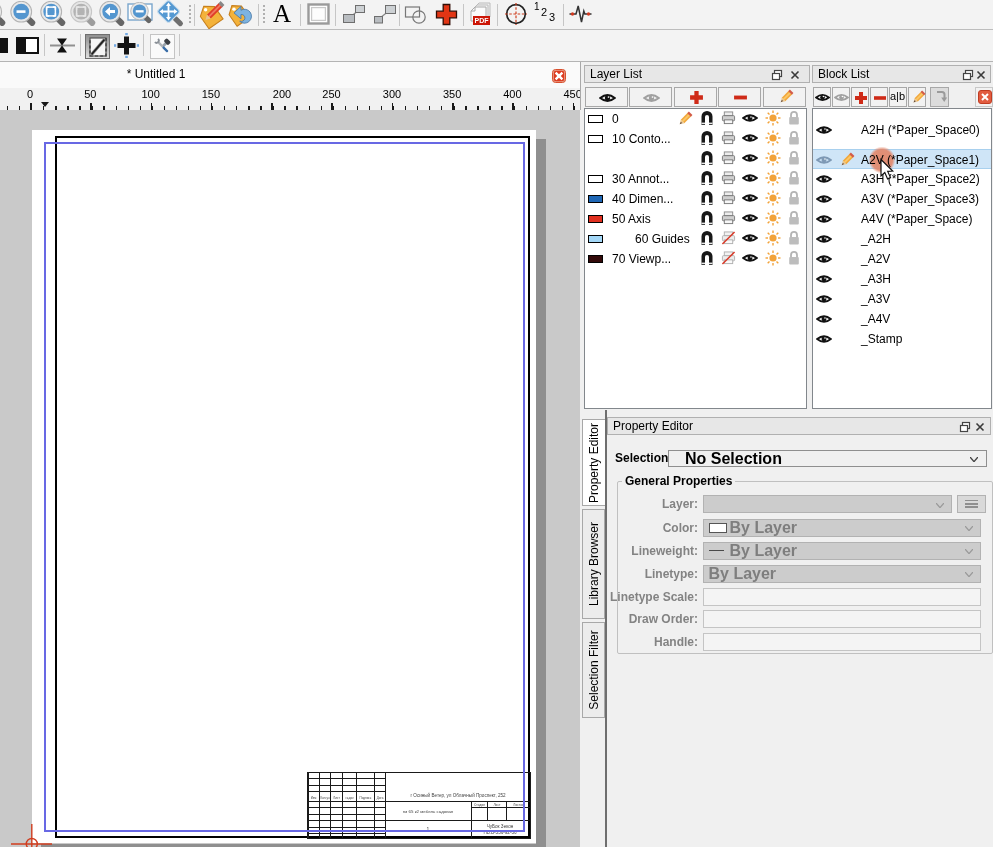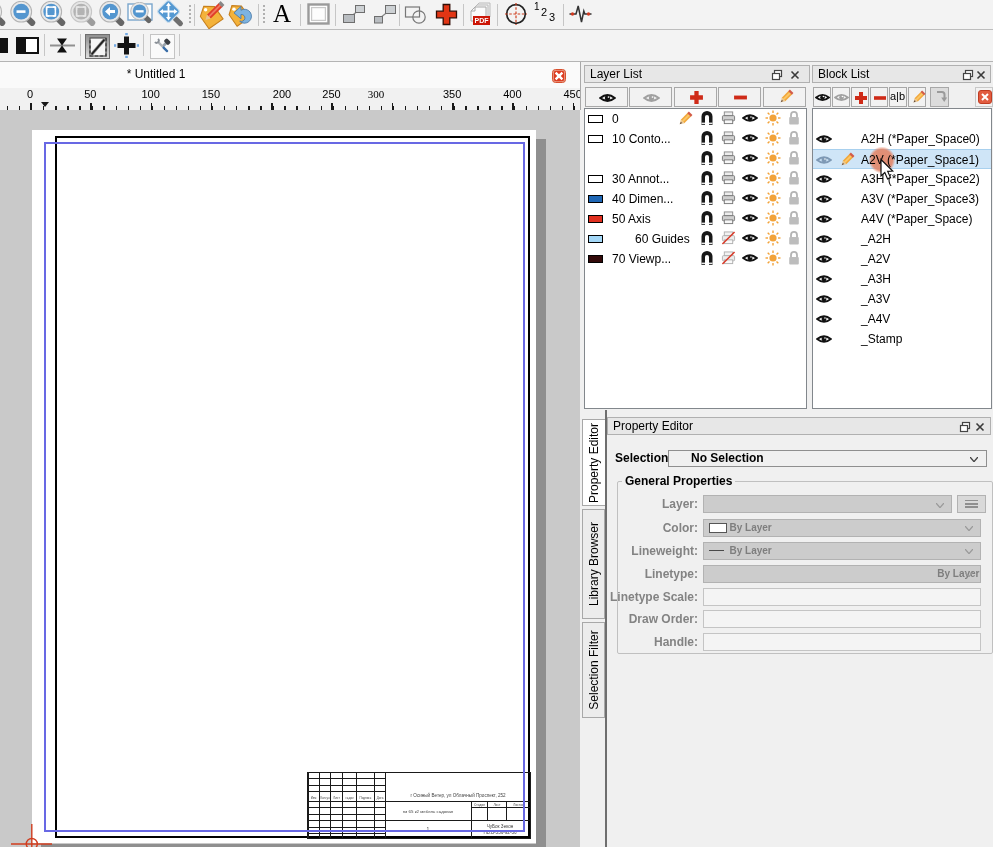--- a/index.html
+++ b/index.html
@@ -28,21 +28,21 @@
 .panel-title{position:absolute;height:18px;background:#e7e7e7;border:1px solid #b0b0b0;box-sizing:border-box;
   line-height:17px;padding-left:5px;font-size:12px;}
 .pbtn{position:absolute;height:20px;background:#f2f2f2;border:1px solid #a8a8a8;box-sizing:border-box;}
 .listarea{position:absolute;background:#fff;border:1px solid #82878c;box-sizing:border-box;overflow:hidden;}
 .lrow{position:absolute;left:0;width:100%;height:20px;}
 .ltext{position:absolute;top:3px;font-size:12px;white-space:nowrap;}
 .swatch{position:absolute;left:3px;top:6px;width:13px;height:6px;border:1px solid #000;}
 
 .glabel{position:absolute;color:#838383;font-size:12px;text-align:right;}
 .gcombo{position:absolute;height:18px;background:#ccc;border:1px solid #b2b2b2;box-sizing:border-box;color:#7e7e7e;
-  line-height:16px;padding-left:5px;font-size:10px;text-align:right;}
+  line-height:16px;padding-left:5px;font-size:16px;}
 .ginput{position:absolute;height:18px;background:#f4f4f4;border:1px solid #c4c4c4;box-sizing:border-box;}
 .chev{position:absolute;width:8px;height:5px;}
 .vtab{position:absolute;left:582px;width:23px;background:#ececec;border:1px solid #a8a8a8;box-sizing:border-box;}
 .vtab span{position:absolute;left:50%;top:50%;transform:translate(-50%,-50%) rotate(-90deg);white-space:nowrap;font-size:12px;}
 </style>
 </head>
 <body>
 <svg width="0" height="0" style="position:absolute;">
 <defs>
 <symbol id="eye" viewBox="0 0 20 14">
@@ -292,21 +292,21 @@
     <path d="M7,5.2 L9.6,2.8 L11.2,4.4 L8.8,7 L11.2,9.6 L9.6,11.2 L7,8.8 L4.4,11.2 L2.8,9.6 L5.2,7 L2.8,4.4 L4.4,2.8 Z" fill="#fff"></path>
   </svg>
 </div>
 <div class="abs" id="ruler">
   <div class="rnum" style="left:10px;">0</div>
   <div class="rnum" style="left:70.3px;">50</div>
   <div class="rnum" style="left:130.6px;">100</div>
   <div class="rnum" style="left:190.9px;">150</div>
   <div class="rnum" style="left:262px;">200</div>
   <div class="rnum" style="left:311.5px;">250</div>
-  <div class="rnum" style="left:356px;font-family:Liberation Serif, serif;">300</div>
+  <div class="rnum" style="left:372px;">300</div>
   <div class="rnum" style="left:432.1px;">350</div>
   <div class="rnum" style="left:492.4px;">400</div>
   <div class="rnum" style="left:552.7px;">450</div>
   <div style="position:absolute;left:6.7px;top:18px;height:4px;width:572px;
     background:repeating-linear-gradient(to right,#1a1a1a 0 1.3px,transparent 1.3px 12.06px);"></div>
   <div style="position:absolute;left:30.3px;top:15px;height:7px;width:549px;
     background:repeating-linear-gradient(to right,#1a1a1a 0 1.5px,transparent 1.5px 60.3px);"></div>
   <div style="position:absolute;left:41px;top:14px;width:0;height:0;border-left:4px solid transparent;border-right:4px solid transparent;border-top:5px solid #1a1a1a;"></div>
 </div>
 <div class="abs" id="canvas">
@@ -616,21 +616,21 @@
         <use href="#downarrow"></use>
       </svg>
     </div>
   <div class="pbtn" style="left:975px;top:86.5px;width:18px;border-color:#c8c8c8;">
       <svg style="position:absolute;left:2px;top:2px;" width="14" height="14">
         <use href="#redxbox"></use>
       </svg>
     </div>
 </div>
 <div class="listarea" id="blocklist" style="left:812px;top:108px;width:180px;height:301px;">
-  <div class="lrow" style="top:20px;">
+  <div class="lrow" style="top:11px;">
       <svg style="position:absolute;left:3px;top:4px;color:#111;" width="16" height="12">
         <use href="#eye"></use>
       </svg>
       <div class="ltext" style="left:48px;">A2H (*Paper_Space0)</div>
     </div>
   <div class="lrow" style="top:40px;background:#cfe5f7;border-top:1px solid #a8d0ee;border-bottom:1px solid #a8d0ee;box-sizing:border-box;">
     <svg style="position:absolute;left:3px;top:4px;color:#7e99b5;" width="16" height="12">
         <use href="#eye"></use>
       </svg>
     <svg style="position:absolute;left:26px;top:2px;" width="16" height="16">
@@ -711,21 +711,21 @@
 <div class="panel-title" style="left:607px;top:417px;width:384px;">Property Editor
   <svg style="position:absolute;right:19px;top:3px;" width="12" height="12">
       <use href="#floaticon"></use>
     </svg>
   <svg style="position:absolute;right:5px;top:4px;" width="10" height="10">
       <use href="#xicon"></use>
     </svg>
 </div>
 <div class="abs" id="propbody" style="left:607px;top:437px;width:384px;height:410px;background:#f0f0f0;font-weight:bold;">
   <div style="position:absolute;left:8px;top:14px;font-size:12px;">Selection:</div>
-  <div style="position:absolute;left:61px;top:12.5px;width:319px;height:17px;background:#f0f0f0;border:1px solid #8f8f8f;box-sizing:border-box;line-height:15px;padding-left:22px;font-size:12px;">No Selection
+  <div style="position:absolute;left:61px;top:12.5px;width:319px;height:17px;background:#f0f0f0;border:1px solid #8f8f8f;box-sizing:border-box;line-height:15px;padding-left:16px;font-size:16px;">No Selection
     <svg class="chev" style="right:8px;top:6px;" viewBox="0 0 8 5">
         <path d="M0,0 L4,4.6 L8,0" fill="none" stroke="#444" stroke-width="1.4"></path>
       </svg>
   </div>
   <div style="position:absolute;left:9.5px;top:44px;width:374px;height:171px;border:1px solid #c0c0c0;border-radius:2px;"></div>
   <div style="position:absolute;left:15px;top:37px;background:#f0f0f0;padding:0 3px;font-size:12px;">General Properties</div>
 
   <div class="glabel" style="left:0px;top:60px;width:91px;">Layer:</div>
   <div class="gcombo" style="left:95.5px;top:58px;width:249px;">
     <svg class="chev" style="right:7px;top:6.5px;" viewBox="0 0 8 5">

